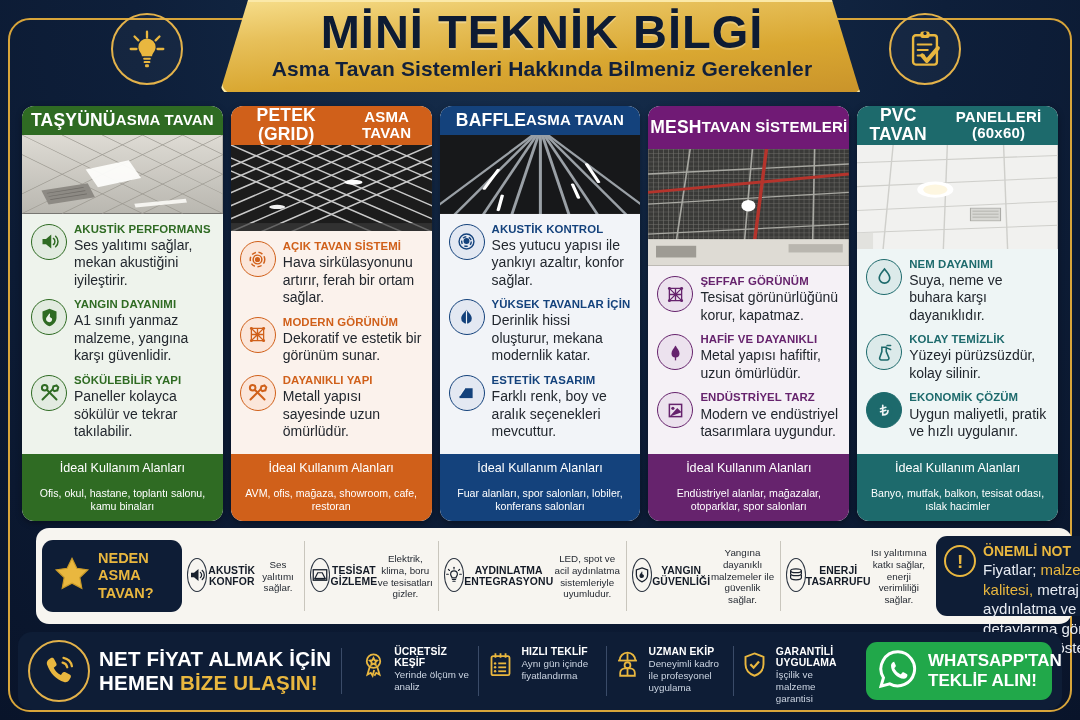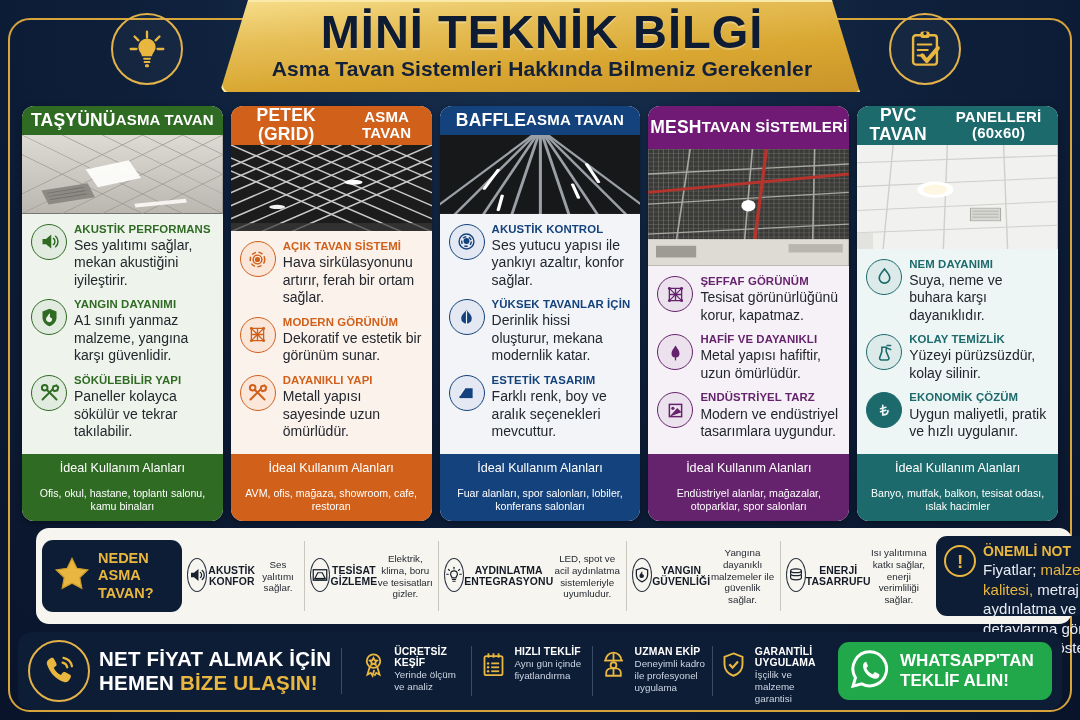--- a/index.html
+++ b/index.html
@@ -134,21 +134,21 @@
     font-weight:bold;line-height:1.16;letter-spacing:.2px;}
   .f-cta .gold{color:#e9b73f;}
   .f-div{width:1px;height:46px;background:#3a4b68;margin:0 10px;flex:0 0 auto;}
   .f-items{flex:1;display:flex;align-items:center;}
   .f-it{flex:1;display:flex;align-items:flex-start;gap:6px;padding:0 6px;box-sizing:border-box;
     border-right:1px solid #3a4b68;height:50px;}
   .f-it:last-child{border-right:none;}
   .f-it .fi-ic{flex:0 0 auto;width:30px;height:30px;display:flex;align-items:center;justify-content:center;margin-top:3px;}
   .f-it .fi-t{color:#fff;font-size:10.4px;font-weight:bold;letter-spacing:.1px;}
   .f-it .fi-d{color:#ccd5e2;font-size:9.8px;line-height:1.25;margin-top:1px;}
-  .wa-btn{flex:0 0 auto;width:214px;height:58px;background:#21a84a;border-radius:11px;
+  .wa-btn{flex:0 0 auto;width:186px;height:58px;background:#21a84a;border-radius:11px;
     display:flex;align-items:center;gap:9px;padding-left:11px;box-sizing:border-box;margin-left:6px;}
   .wa-btn .wa-t{color:#fff;font-size:17px;font-weight:bold;line-height:1.17;}
 </style>
 </head>
 <body>
 
 <div id="poster">
   <div class="gold-frame"></div>
 
   <div class="header">

